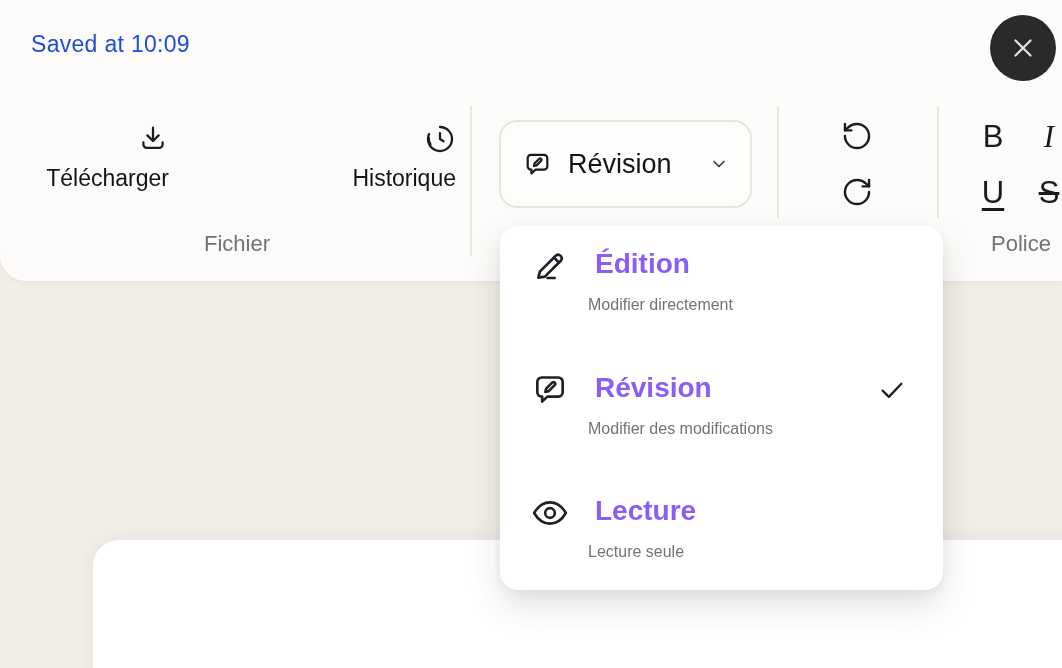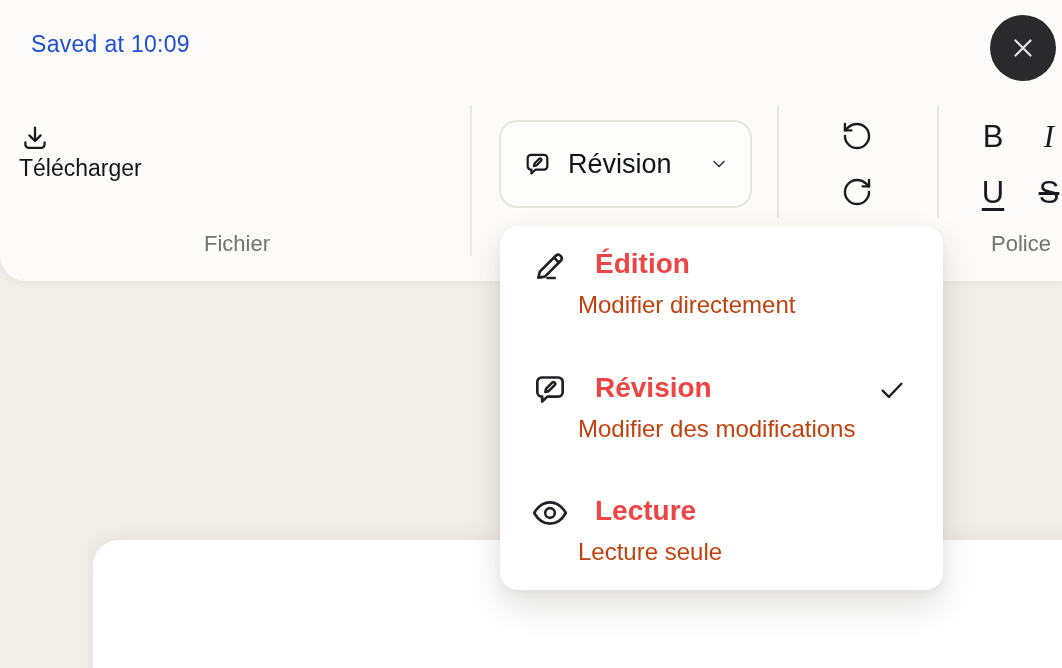--- a/index.html
+++ b/index.html
@@ -19,21 +19,21 @@
     border-radius:0 0 0 26px;
     box-shadow:0 2px 6px rgba(80,75,60,0.05);
   }
   .saved-status {
     position:absolute; left:31px; top:31px;
     font-size:23px; letter-spacing:.3px; color:#1d4ed8;
   }
 
   .tool-item {
     position:absolute; top:123px; width:150px;
-    display:flex; flex-direction:column; align-items:flex-start; 
+    display:flex; flex-direction:column; align-items:flex-end; gap:10px;
     cursor:pointer;
   }
   .tool-item .ti-label { font-size:23px; color:#141519; white-space:nowrap; }
   .ti-1 { left:19px; } .ti-2 { left:162px; } .ti-3 { left:306px; }
 
   .group-label {
     position:absolute; top:231px; width:120px; text-align:center;
     font-size:22px; color:#737373;
   }
   .gl-fichier { left:177px; }
@@ -79,22 +79,22 @@
 
   
   .mode-menu {
     position:absolute; left:500px; top:226px; width:443px; height:364px;
     background:#ffffff; border-radius:18px;
     box-shadow:0 16px 34px rgba(55,52,44,0.14), 0 3px 8px rgba(55,52,44,0.06);
   }
   .menu-item { position:absolute; left:0; width:100%; height:112px; cursor:pointer; }
   .mi-1 { top:14px; } .mi-2 { top:138px; } .mi-3 { top:261px; }
   .mi-icon  { position:absolute; left:30px; top:6px; width:40px; height:40px; }
-  .mi-title { position:absolute; left:95px; top:6px; font-size:28px; font-weight:600; color:#ef4444; line-height:36px; }
-  .mi-sub   { position:absolute; left:78px; top:50px; font-size:24px; color:#c2410c; line-height:30px; }
+  .mi-title { position:absolute; left:95px; top:6px; font-size:28px; font-weight:600; color:#8b5cf6; line-height:36px; }
+  .mi-sub   { position:absolute; left:88px; top:50px; font-size:16px; color:#737373; line-height:30px; }
   .mi-check { position:absolute; right:36px; top:11px; width:30px; height:30px; }
 
   
   .document-page {
     position:absolute; left:93px; top:540px; width:1100px; height:260px;
     background:#ffffff; border-radius:26px 0 0 0;
     box-shadow:0 -1px 18px rgba(70,65,50,0.07);
   }
 </style>
 </head>
@@ -109,20 +109,31 @@
       <svg width="32" height="32" viewBox="0 0 24 24" fill="none" stroke="#1a1b1d" stroke-width="1.7" stroke-linecap="round" stroke-linejoin="round">
         <path d="M12 3.5v9.5"></path>
           <path d="M7.8 9.3 12 13.5l4.2-4.2"></path>
         <path d="M4.8 14.5v1.6a2.6 2.6 0 0 0 2.6 2.6h9.2a2.6 2.6 0 0 0 2.6-2.6v-1.6"></path>
       </svg>
     </span>
     <span class="ti-label">Télécharger</span>
   </div>
 
 
+  <div class="tool-item ti-3">
+    <span>
+      <svg width="32" height="32" viewBox="0 0 24 24" fill="none" stroke="#1a1b1d" stroke-width="1.7" stroke-linecap="round" stroke-linejoin="round">
+        <path d="M12 3a9 9 0 1 1-8.2 5.3"></path>
+        <path d="M3.6 11.2a9 9 0 0 0 .1 2.3" stroke-dasharray="2.2 2.6"></path>
+        <path d="M4 14a9 9 0 0 0 2.3 4" stroke-dasharray="2.2 2.6"></path>
+        <path d="M12 7.6V12l2.6 1.7"></path>
+      </svg>
+    </span>
+    <span class="ti-label">Historique</span>
+  </div>
 
   <div class="group-label gl-fichier">Fichier</div>
 
   <div class="v-divider vd-1"></div>
 
   <div class="mode-button">
     <span>
       <svg width="31" height="31" viewBox="0 0 24 24" fill="none" stroke="#18191c" stroke-width="1.7" stroke-linecap="round" stroke-linejoin="round">
         <path d="M7 4.5h10a2.6 2.6 0 0 1 2.6 2.6v6.3A2.6 2.6 0 0 1 17 16h-6.6l-3.1 3v-3H7a2.6 2.6 0 0 1-2.6-2.6V7.1A2.6 2.6 0 0 1 7 4.5z"></path>
         <path d="m9.2 13.2.5-2 3.6-3.6a1.06 1.06 0 0 1 1.5 1.5l-3.6 3.6z"></path>

